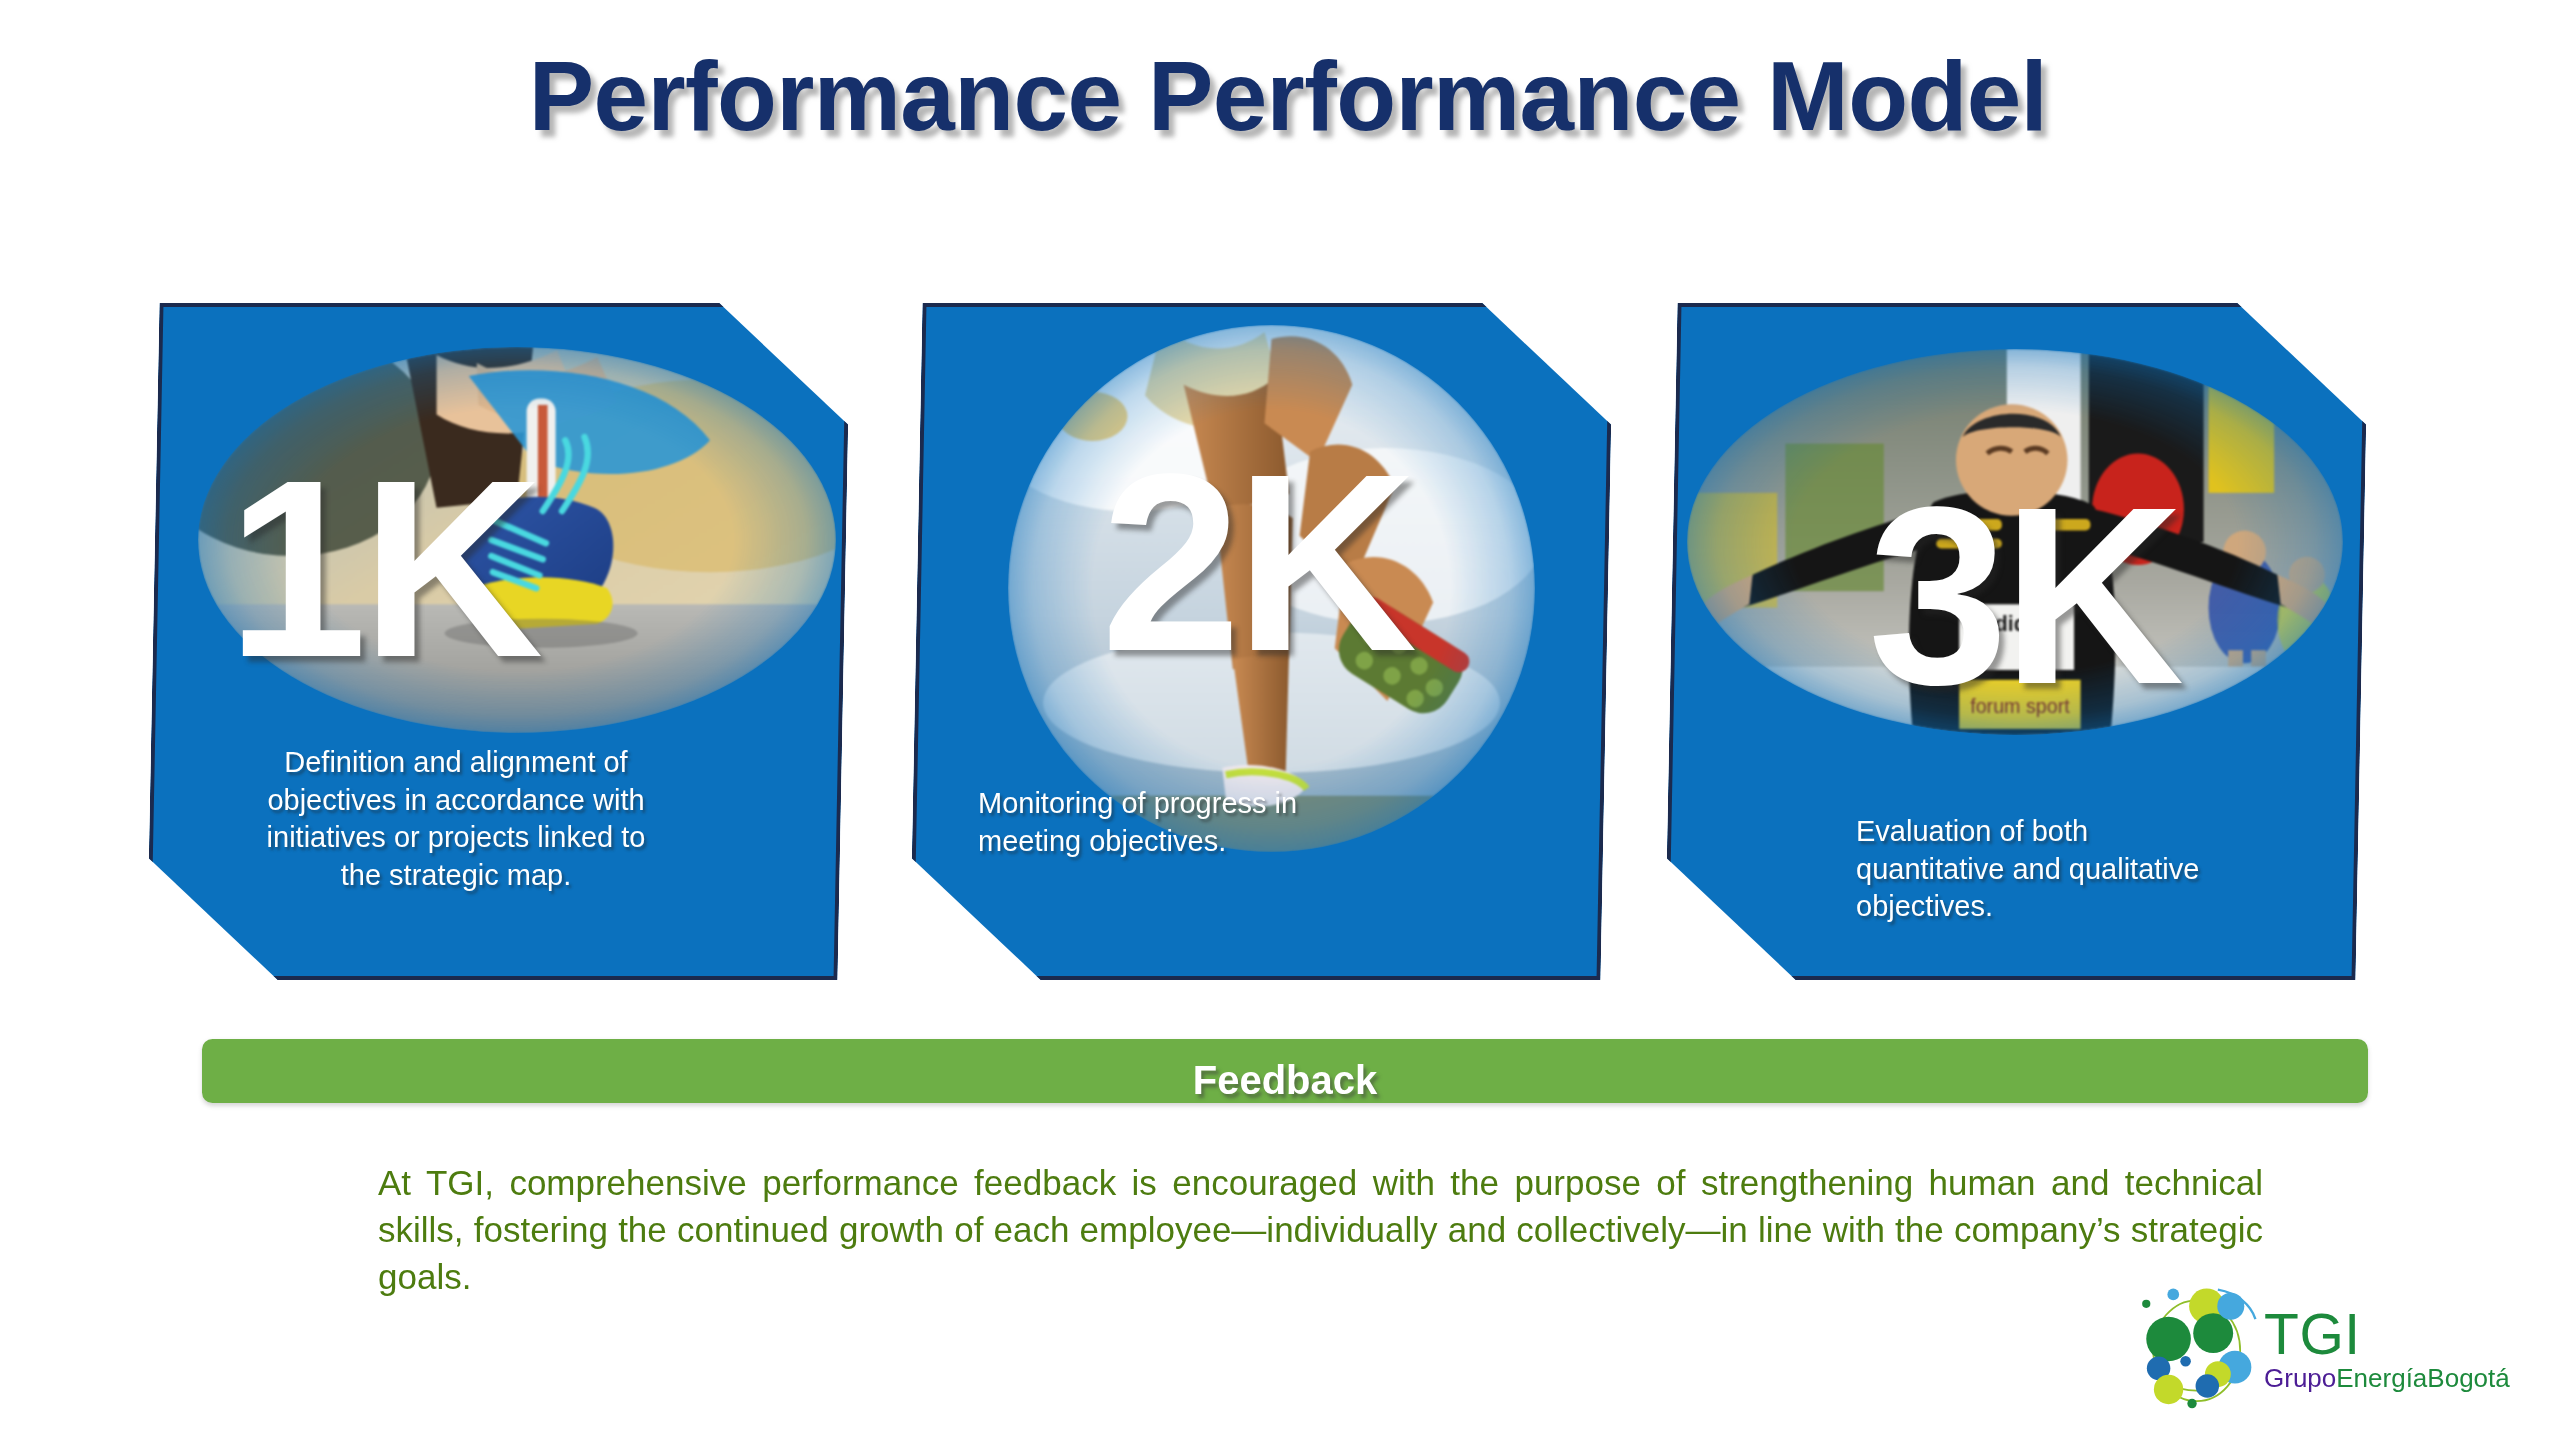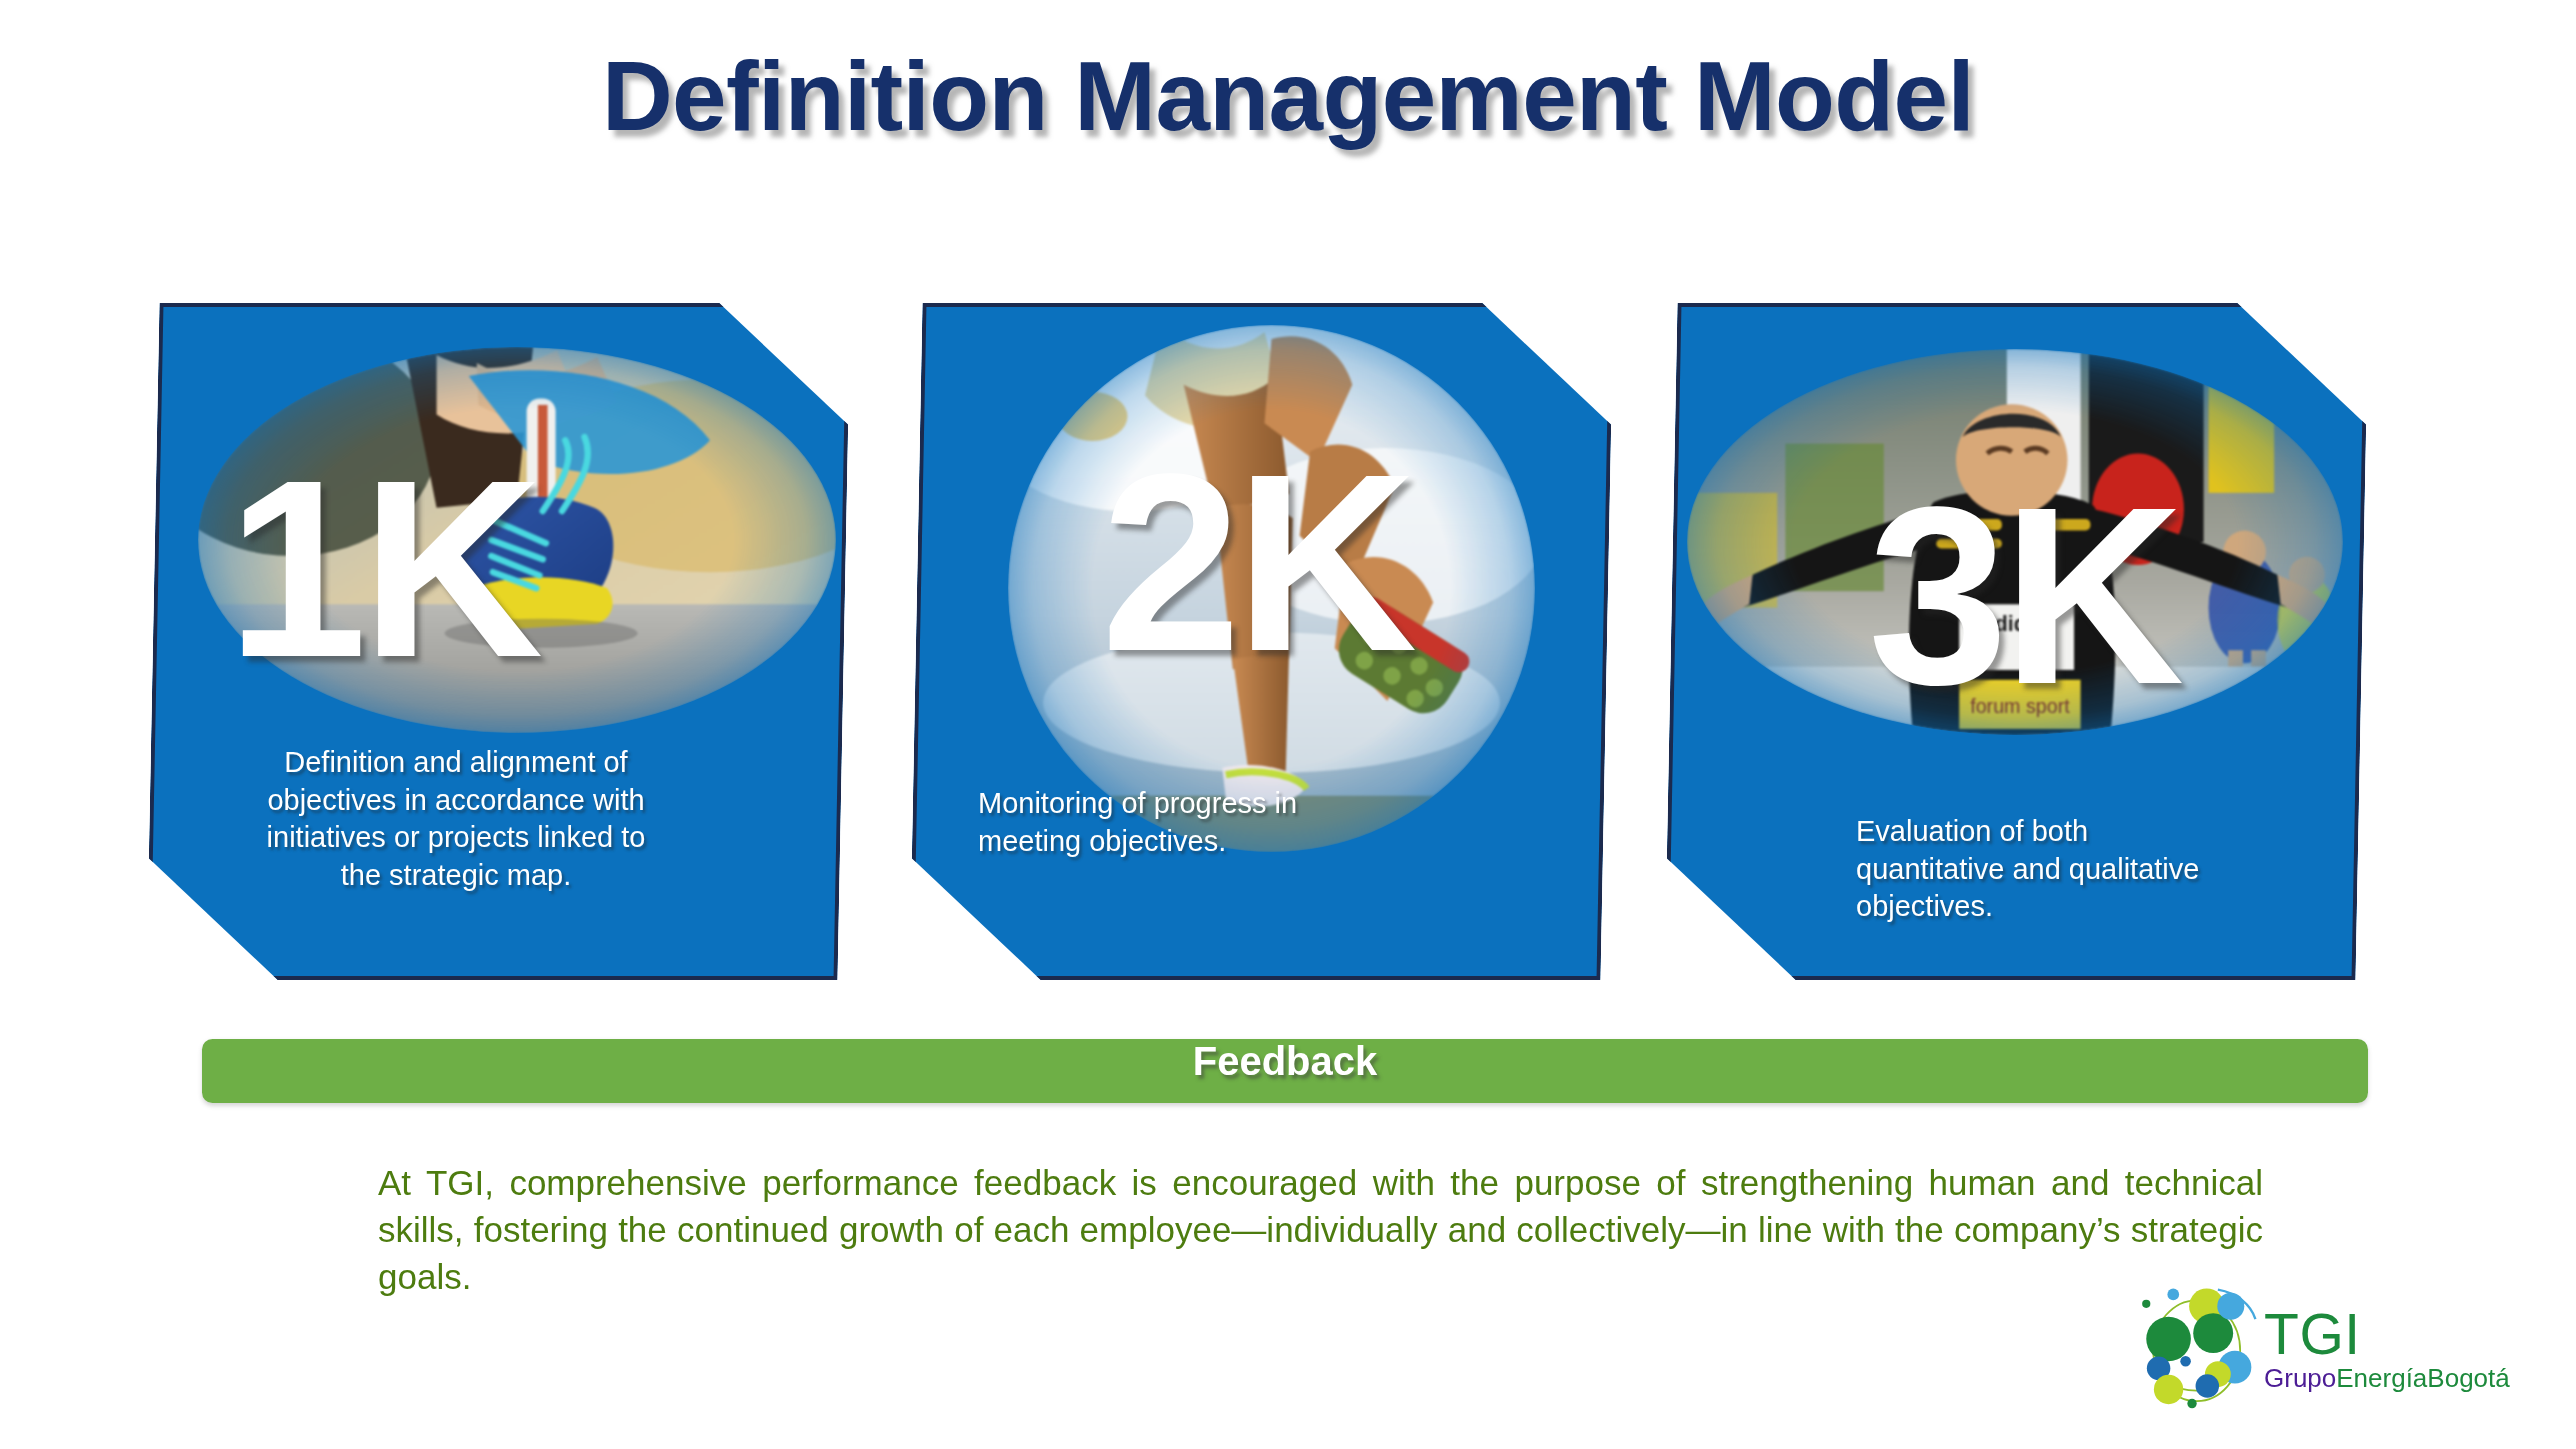--- a/index.html
+++ b/index.html
@@ -81,21 +81,21 @@
   #body-2{ left:978px; top:785px; width:351px; }
   #body-3{ left:1856px; top:813px; width:375px; }
 
   
   #feedback-bar{
     position:absolute; left:202px; top:1039px;
     width:2166px; height:64px;
     background:#6EAF46;
     border-radius:10.5px;
     box-shadow: 0 2.9px 4.1px rgba(120,120,120,0.30);
-    display:flex; align-items:flex-start; justify-content:center;
+    display:flex; align-items:flex-end; justify-content:center;
   }
   #feedback-label{
     color:#ffffff; font-size:40px; font-weight:bold;
     text-shadow: 2.9px 3.5px 3.5px rgba(60,60,60,0.50);
   }
 
   
   #paragraph{
     position:absolute; left:378px; top:1160px; width:1885px;
     color:#4d7c0f;
@@ -115,21 +115,21 @@
     font-size:57px; color:#1D8A3C; line-height:0.95; letter-spacing:0.6px;
     font-weight:normal;
   }
   #logo-sub{ font-size:26px; line-height:1; margin-top:3.5px; white-space:nowrap; }
   #logo-sub .grupo{ color:#4c1d95;text-align:center; }
   #logo-sub .eb{ color:#1D8A3C; }
 </style>
 </head>
 <body>
 
-<div id="slide-title">Definition Management Model</div>
+<div id="slide-title">Performance Performance Model</div>
 
 <div id="cards">
 
   <div class="card" id="card-1">
     <div class="card-shape">
       <div class="card-inner">
         <div class="photo" id="photo-1">
           <svg viewBox="0 0 400 240" preserveAspectRatio="xMidYMid slice" aria-hidden="true">
             <defs>
               <linearGradient id="p1bg" x1="0" y1="0" x2="1" y2="1">

